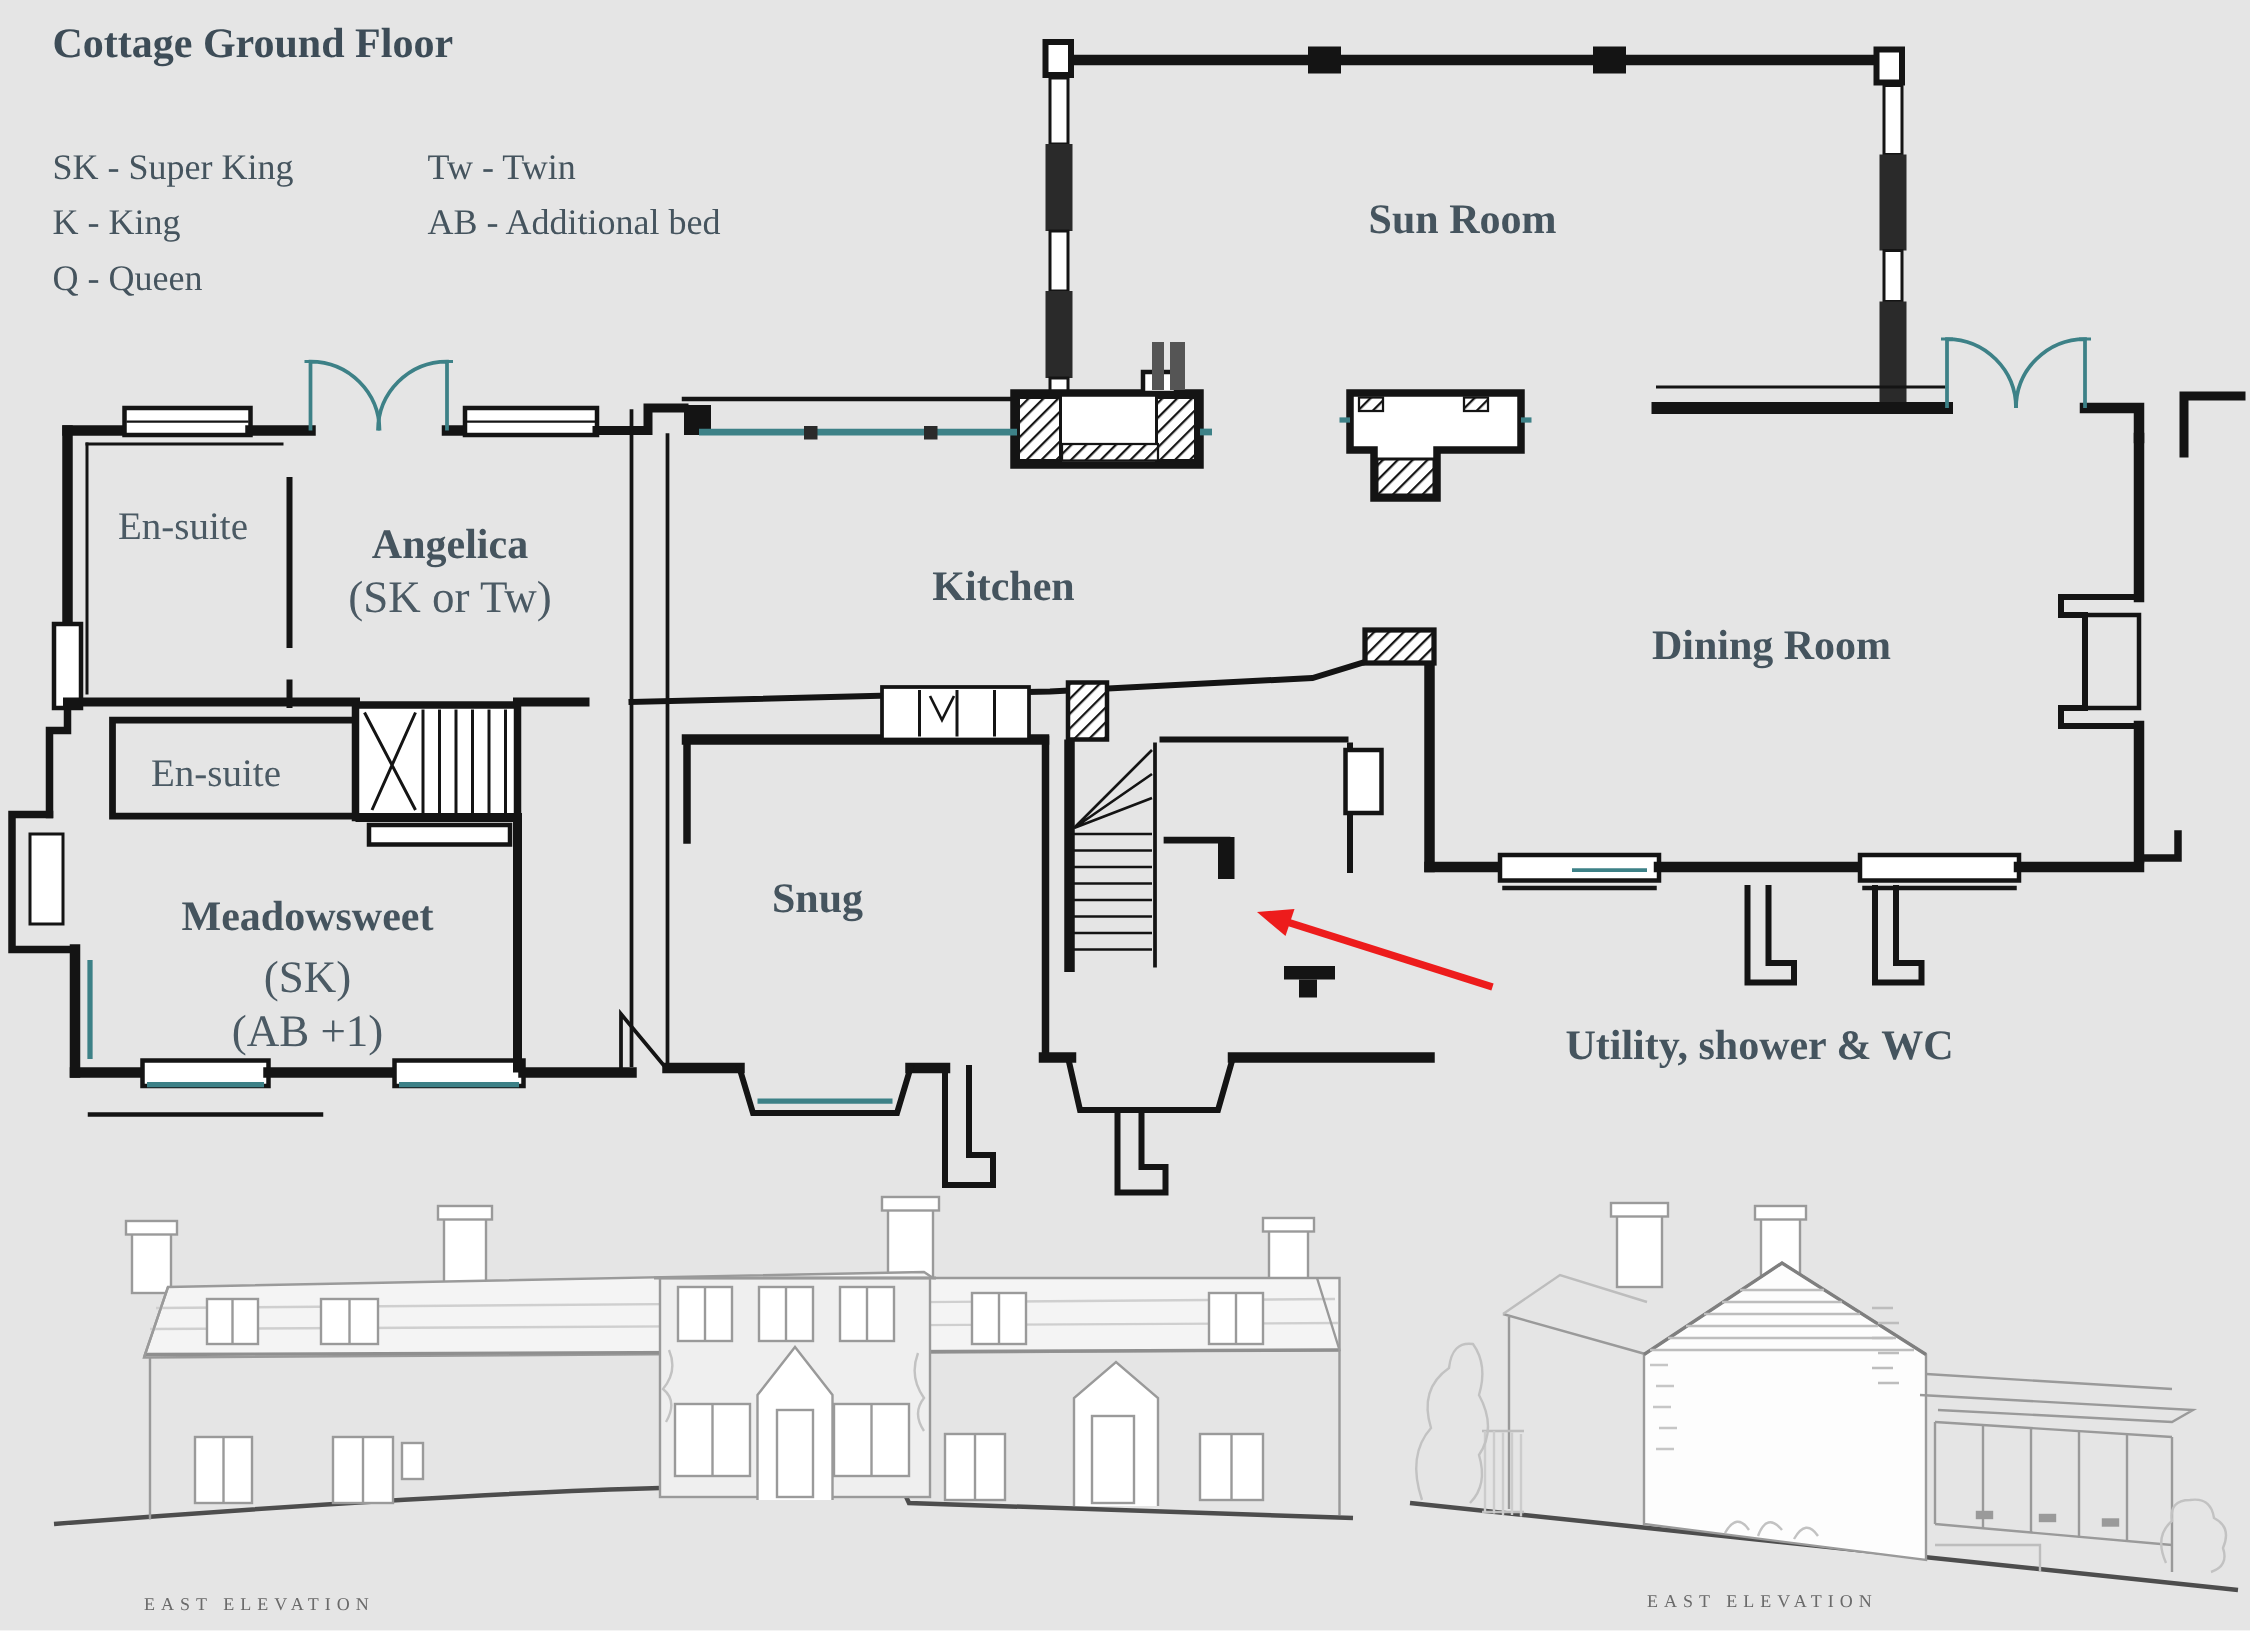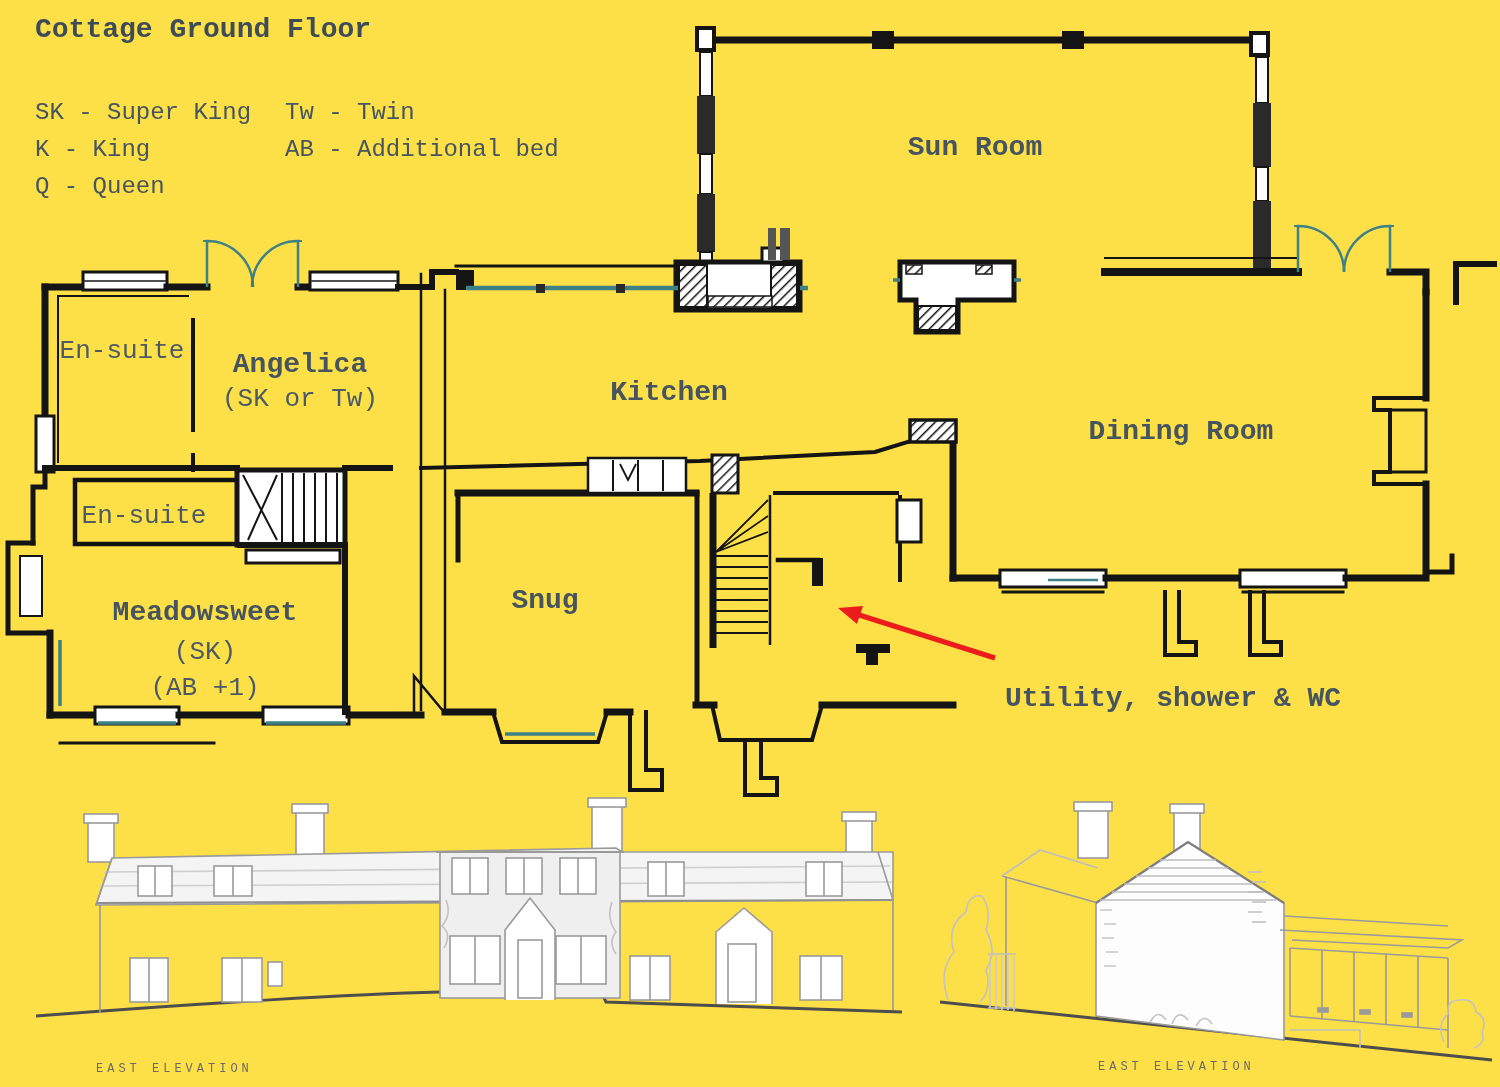--- a/index.html
+++ b/index.html
@@ -1,36 +1,36 @@
 <!DOCTYPE html>
 <html><head>
 <meta charset="utf-8">
 <style>
   html,body{margin:0;padding:0;background:#fff;}
   .stage{
-    position:relative;width:1500px;height:1087px;background:#fde047;overflow:hidden;
-    font-family:Liberation Mono, monospace;
+    position:relative;width:1500px;height:1087px;background:#e5e5e5;overflow:hidden;
+    font-family:Liberation Serif, serif;
   }
   .plan-svg{position:absolute;left:0;top:0;}
   .page-title{
     position:absolute;left:35px;top:14px;font-size:28px;font-weight:bold;color:#3d4c57;
   }
   .legend{position:absolute;left:35px;top:94px;font-size:24px;color:#45545e;}
   .legend .col{position:absolute;top:0;white-space:nowrap;}
   .legend .col div{height:37px;line-height:37px;}
   .col1{left:0;}
   .col2{left:250px;}
   .room-label{
     position:absolute;transform:translate(-50%,-50%);white-space:nowrap;
     color:#45545e;font-weight:bold;font-size:28px;text-align:center;
   }
   .room-label.light{font-weight:normal;font-size:26px;color:#4b5a64;}
   .room-sub{
     position:absolute;transform:translate(-50%,-50%);white-space:nowrap;
-    color:#4b5a64;font-weight:normal;font-size:26px;text-align:center;
+    color:#4b5a64;font-weight:normal;font-size:30px;text-align:center;
   }
   .elev-caption{
     position:absolute;font-size:12px;letter-spacing:4px;color:#6a6a6a;white-space:nowrap;
   }
 </style>
 </head>
 <body>
 
 <div class="stage">
 

